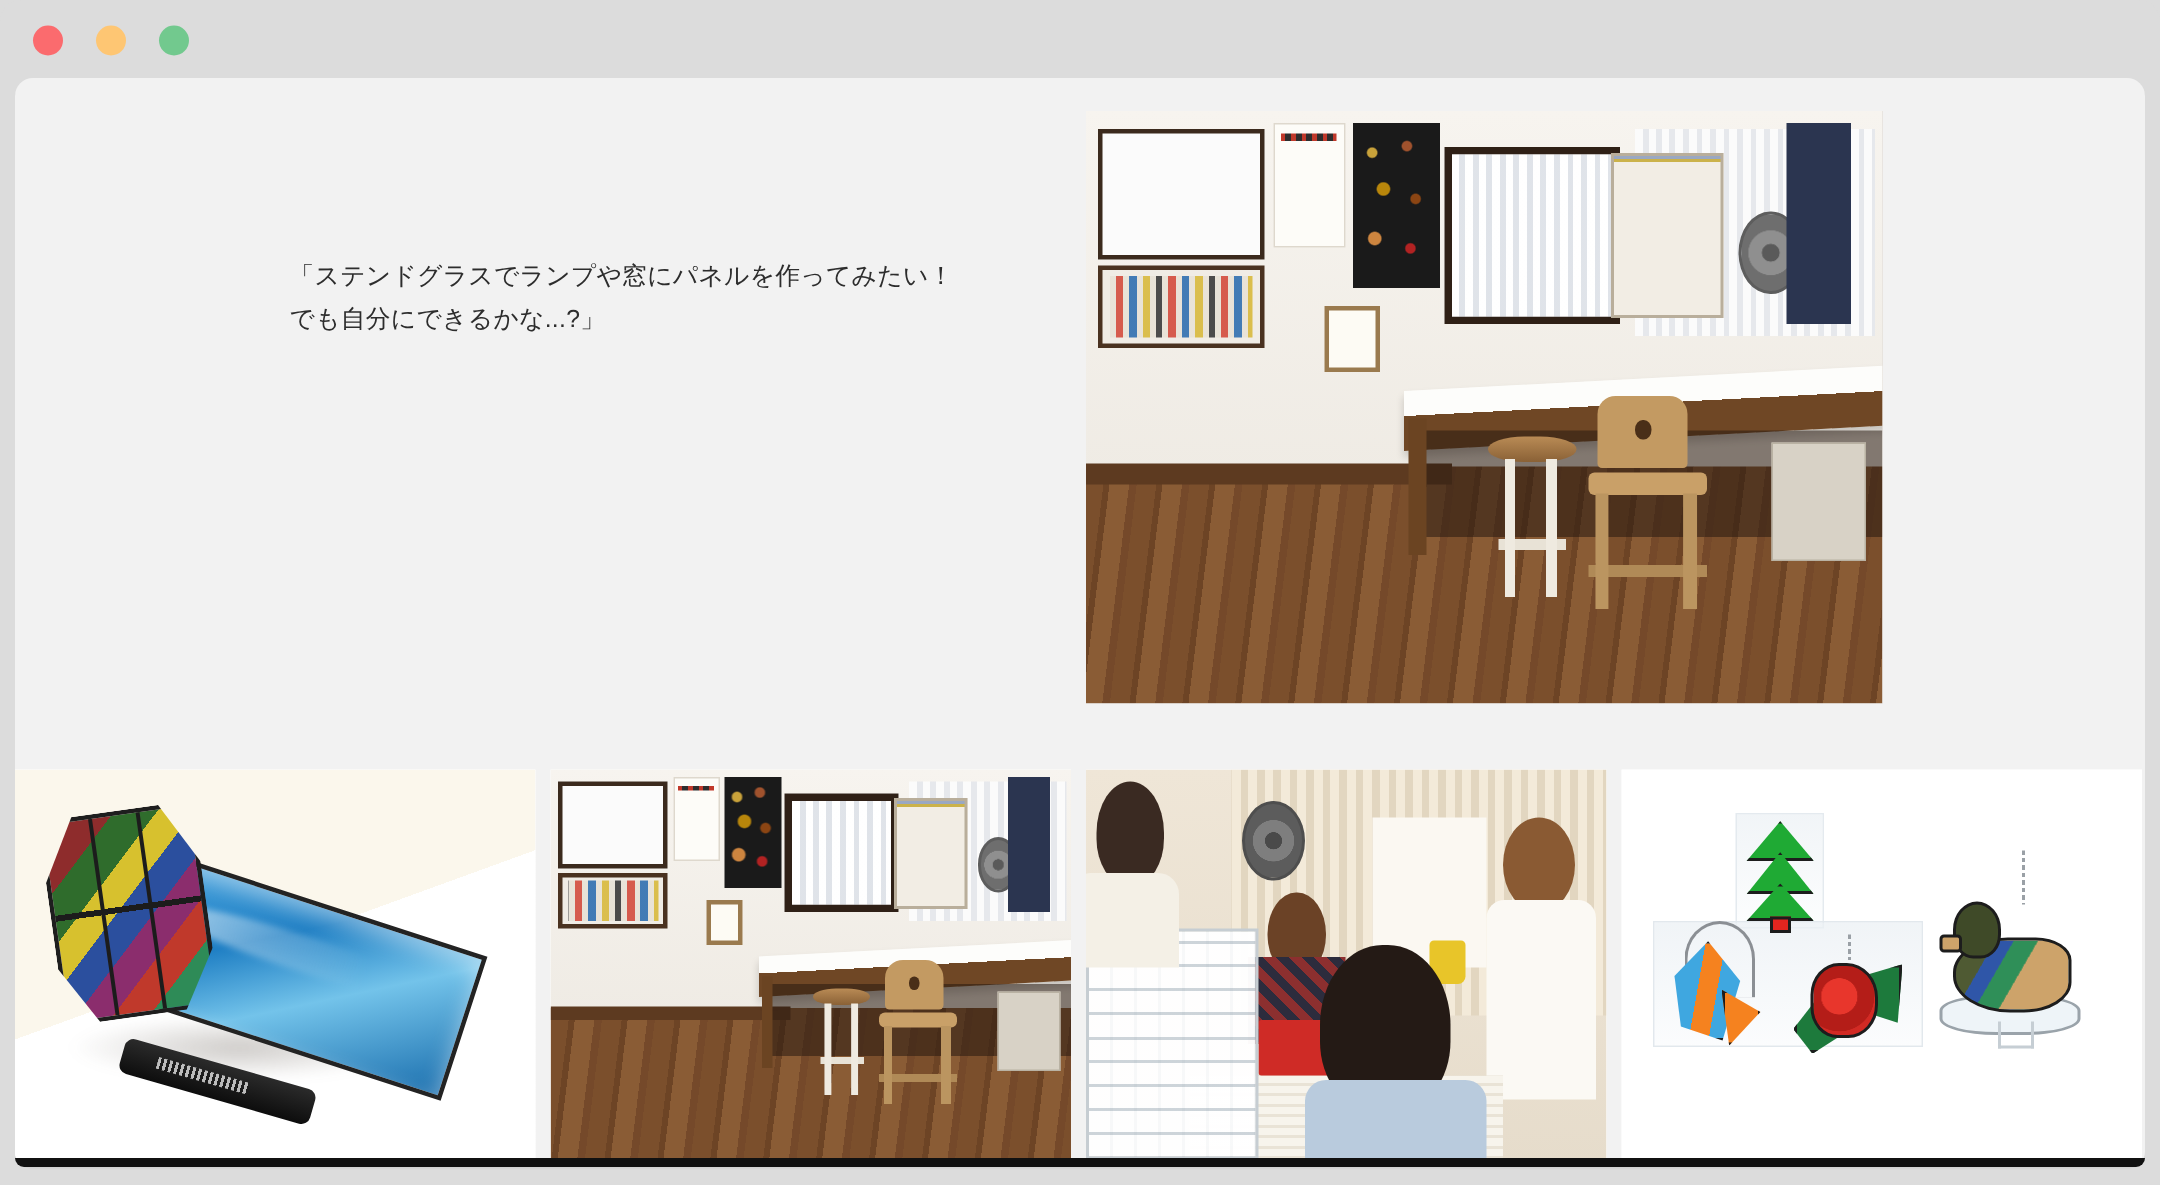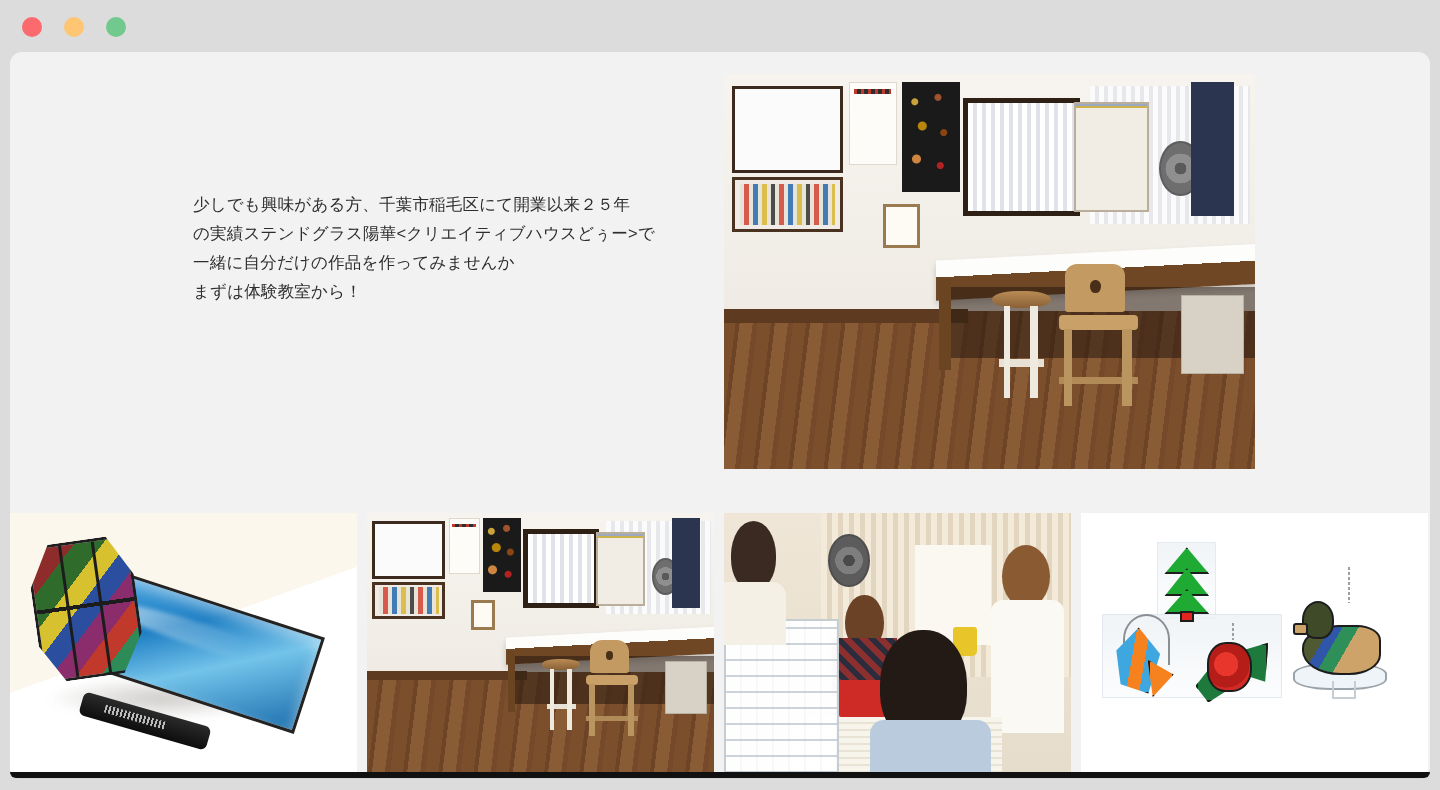--- a/index.html
+++ b/index.html
@@ -504,24 +504,22 @@
       <span class="dot dot-minimize"></span>
       <span class="dot dot-zoom"></span>
     </div>
   </div>
 
   <div class="page-card">
 
     <section class="hero">
 
       <div class="hero-copy">
-        <p class="body-copy">少しでも興味がある方、千葉市稲毛区にて開業以来２５年
-の実績ステンドグラス陽華&lt;クリエイティブハウスどぅー&gt;で
-一緒に自分だけの作品を作ってみませんか
-まずは体験教室から！</p>
+        <p class="lede">「ステンドグラスでランプや窓にパネルを作ってみたい！
+でも自分にできるかな...?」</p>
       </div>
 
       <figure class="hero-photo">
         <div class="ph room">
           <div class="wall"></div>
           <div class="floor"></div>
           <div class="baseboard"></div>
           <div class="whiteboard"></div>
           <div class="poster-a"></div>
           <div class="poster-b"></div>

